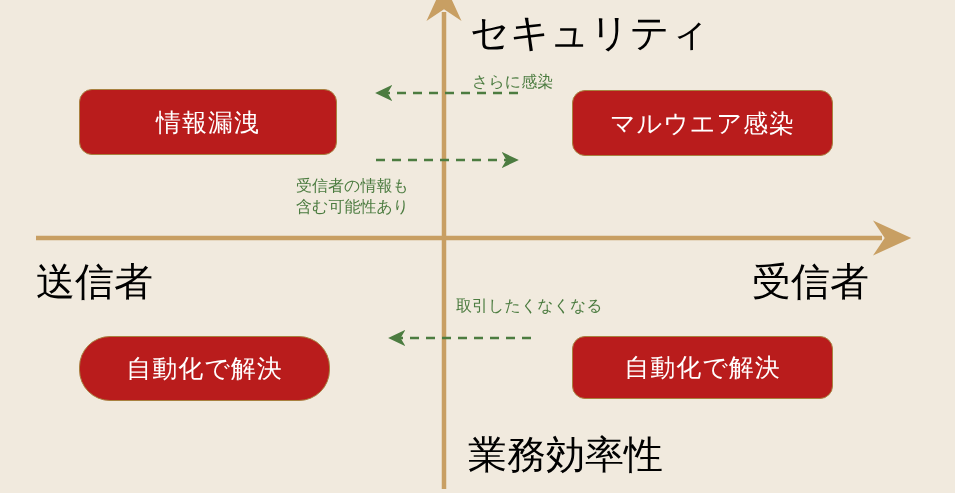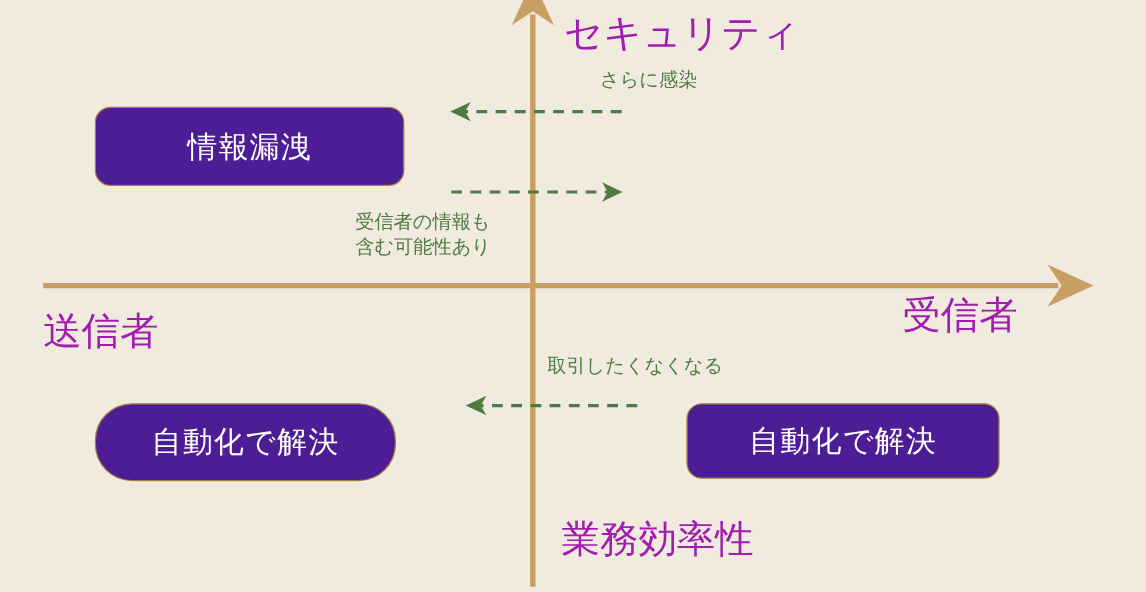--- a/index.html
+++ b/index.html
@@ -27,60 +27,60 @@
     top: 0;
     width: 955px;
     height: 493px;
     pointer-events: none;
   }
 
   
   .qbox {
     position: absolute;
     box-sizing: border-box;
-    background: #4c1d95;
+    background: #b91c1c;
     border: 1px solid #A8813F;
     border-radius: 13px;
     display: flex;
     align-items: center;
     justify-content: center;
     color: #FFFFFF;
     font-family: "Liberation Sans", "DejaVu Sans", sans-serif;
     font-size: 25px;
     letter-spacing: 1px;
     white-space: nowrap;
   }
   #box-joho-roei   { left: 79px;  top: 89px;  width: 258px; height: 66px; }
   #box-malware     { left: 572px; top: 90px;  width: 261px; height: 66px; }
   #box-jidouka     { left: 79px;  top: 336px; width: 251px; height: 65px; border-radius: 31px; }
   #box-gyoumu-teika{ left: 572px; top: 336px; width: 261px; height: 63px; }
 
   
   .axis-title {
     position: absolute;
-    color: #a21caf;
+    color: #000000;
     font-family: "Liberation Sans", "DejaVu Sans", sans-serif;
-    font-size: 32px;
+    font-size: 39px;
     white-space: nowrap;
   }
   #title-security  { left: 470px; top: 6px; }
   #title-souhin    { left: 36px;  top: 255px; }
-  #title-jushin    { left: 752px; top: 241px; font-family: Liberation Mono, monospace; }
+  #title-jushin    { left: 752px; top: 255px; font-family: Liberation Mono, monospace; }
   #title-gyoumu    { left: 468px; top: 428px; }
 
   
   .note {
     position: absolute;
     color: #4C7C40;
     font-family: "Liberation Sans", "DejaVu Sans", sans-serif;
     font-size: 16px;
     line-height: 21px;
     white-space: nowrap;
   }
-  #note-sarani   { left: 472px; top: 57px; margin-left: 28px; }
+  #note-sarani   { left: 472px; top: 71px; }
   #note-jushinsha{ left: 296px; top: 175px; text-align: left; }
   #note-torihiki { left: 456px; top: 295px; }
 </style>
 </head>
 <body>
 
 <div id="canvas">
 
   <svg class="axis-svg" viewBox="0 0 955 493">
     <defs>
@@ -111,20 +111,23 @@
   <div class="axis-title" id="title-souhin">送信者</div>
 
   <div class="axis-title" id="title-jushin">受信者</div>
 
   <div class="axis-title" id="title-gyoumu">業務効率性</div>
 
   <div class="qbox" id="box-joho-roei">
     <span>情報漏洩</span>
   </div>
 
+  <div class="qbox" id="box-malware">
+    <span>マルウエア感染</span>
+  </div>
 
   <div class="qbox" id="box-jidouka">
     <span>自動化で解決</span>
   </div>
 
   <div class="qbox" id="box-gyoumu-teika">
     <span>自動化で解決</span>
   </div>
 
   <div class="note" id="note-sarani">さらに感染</div>

